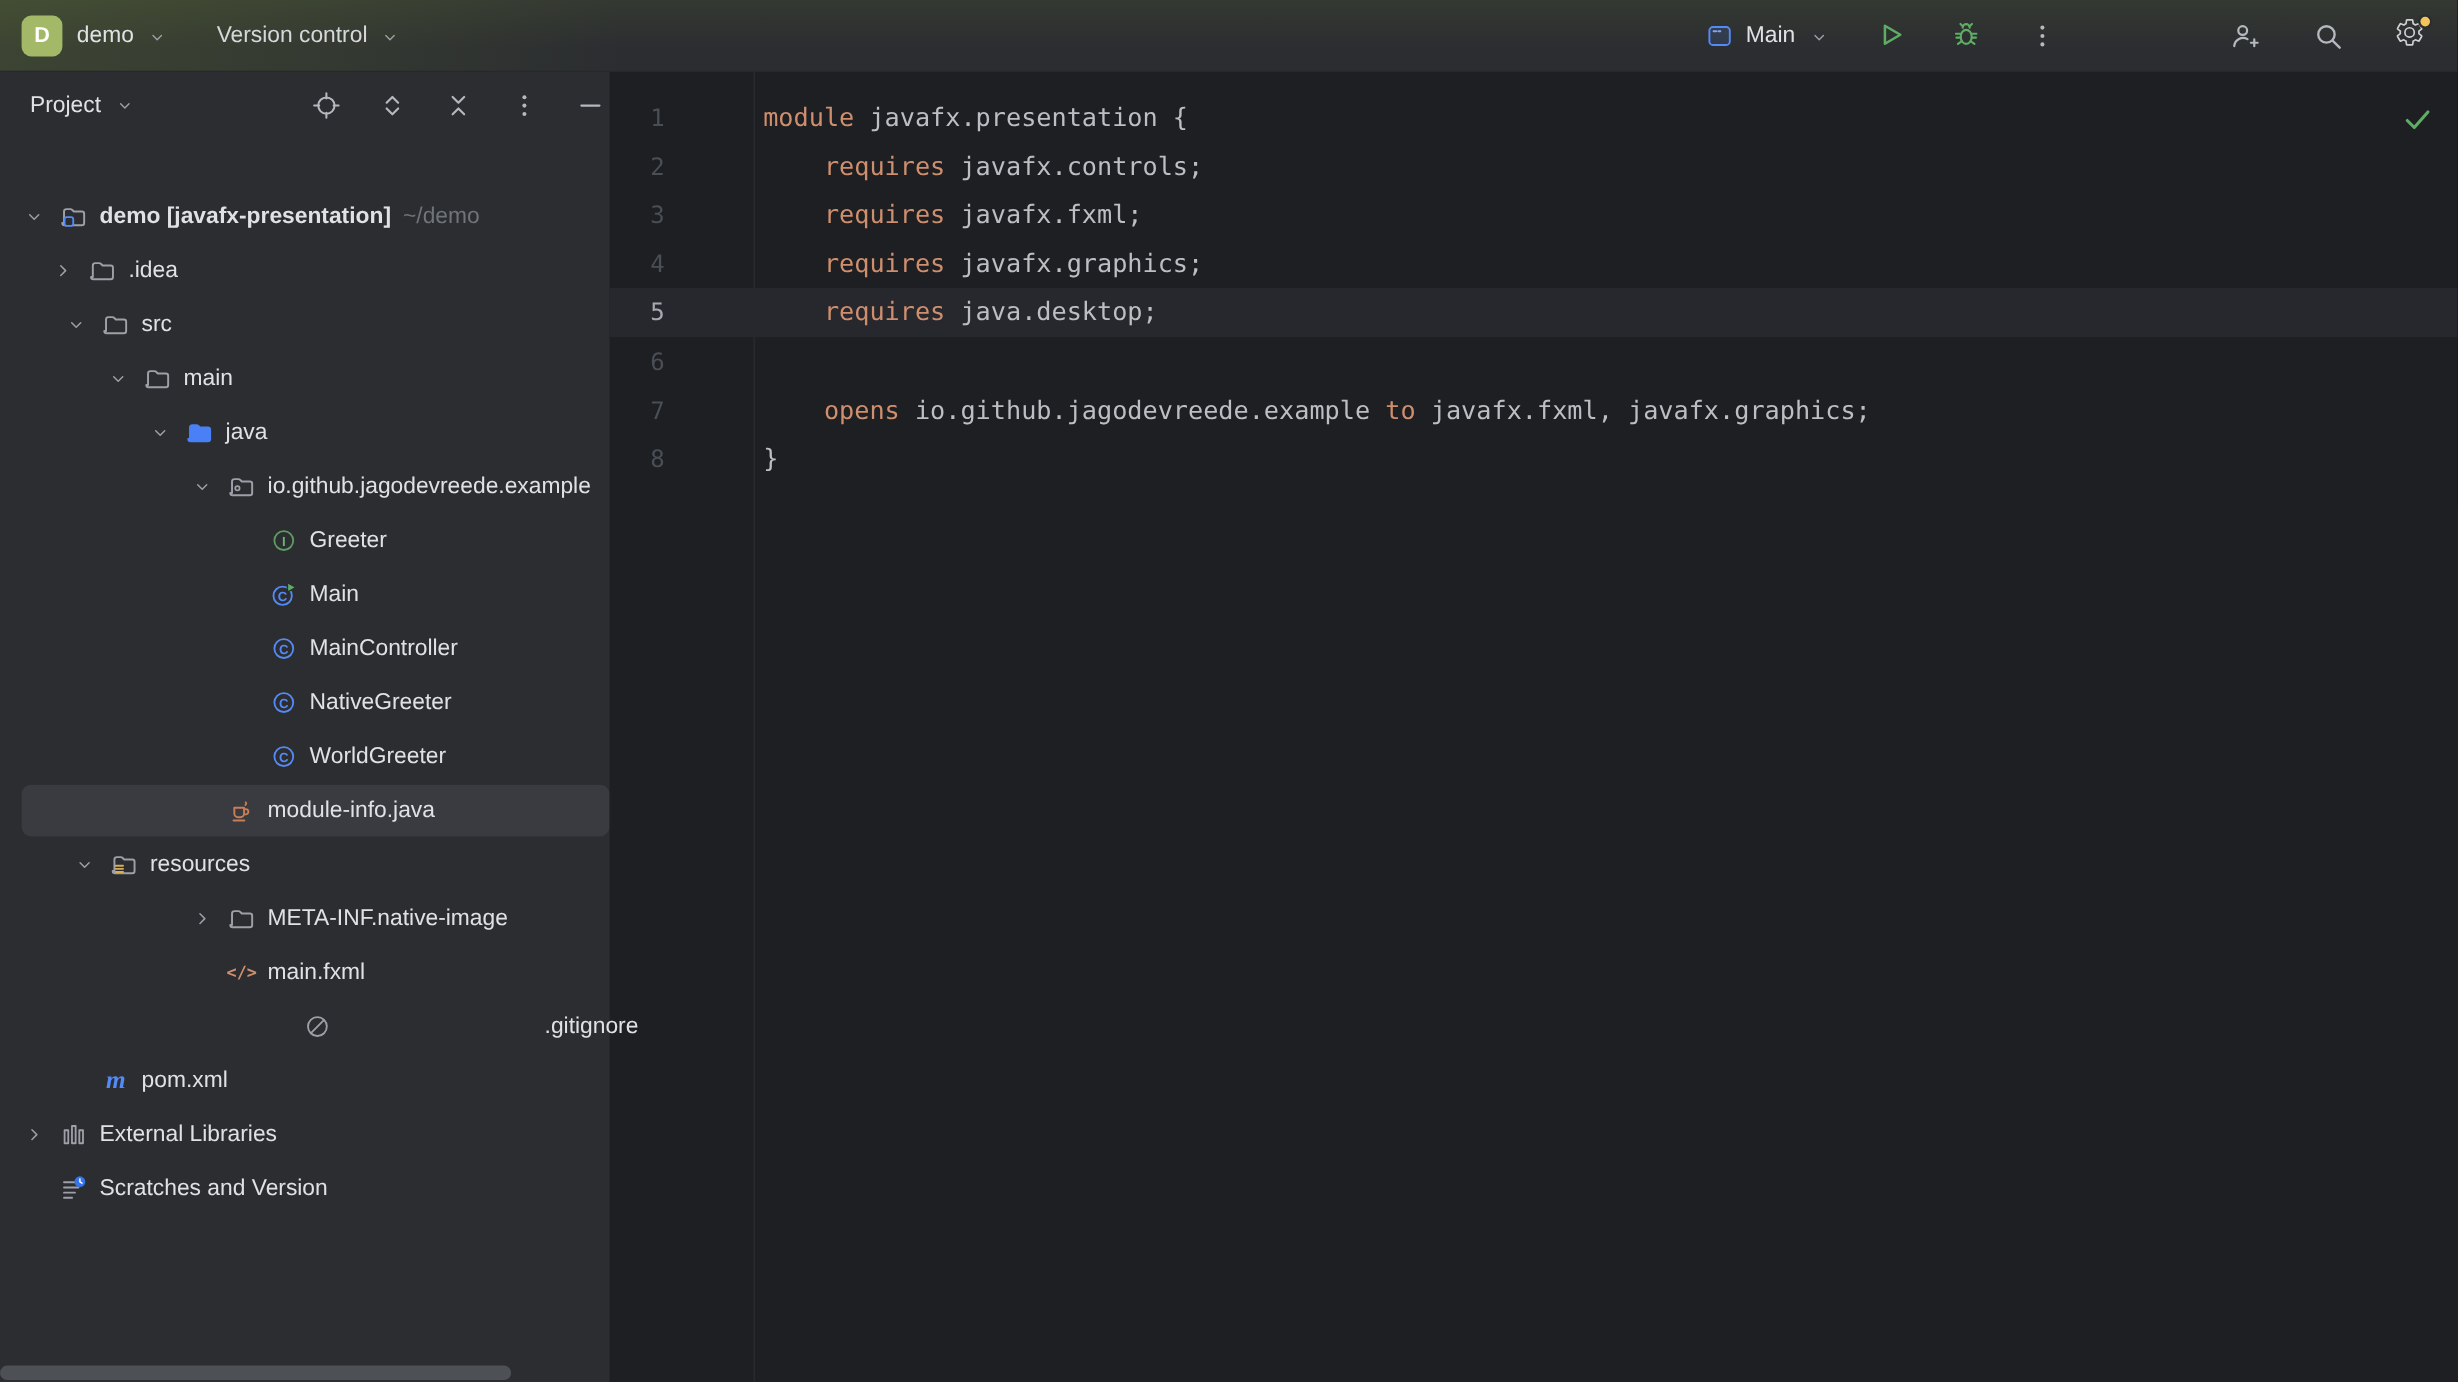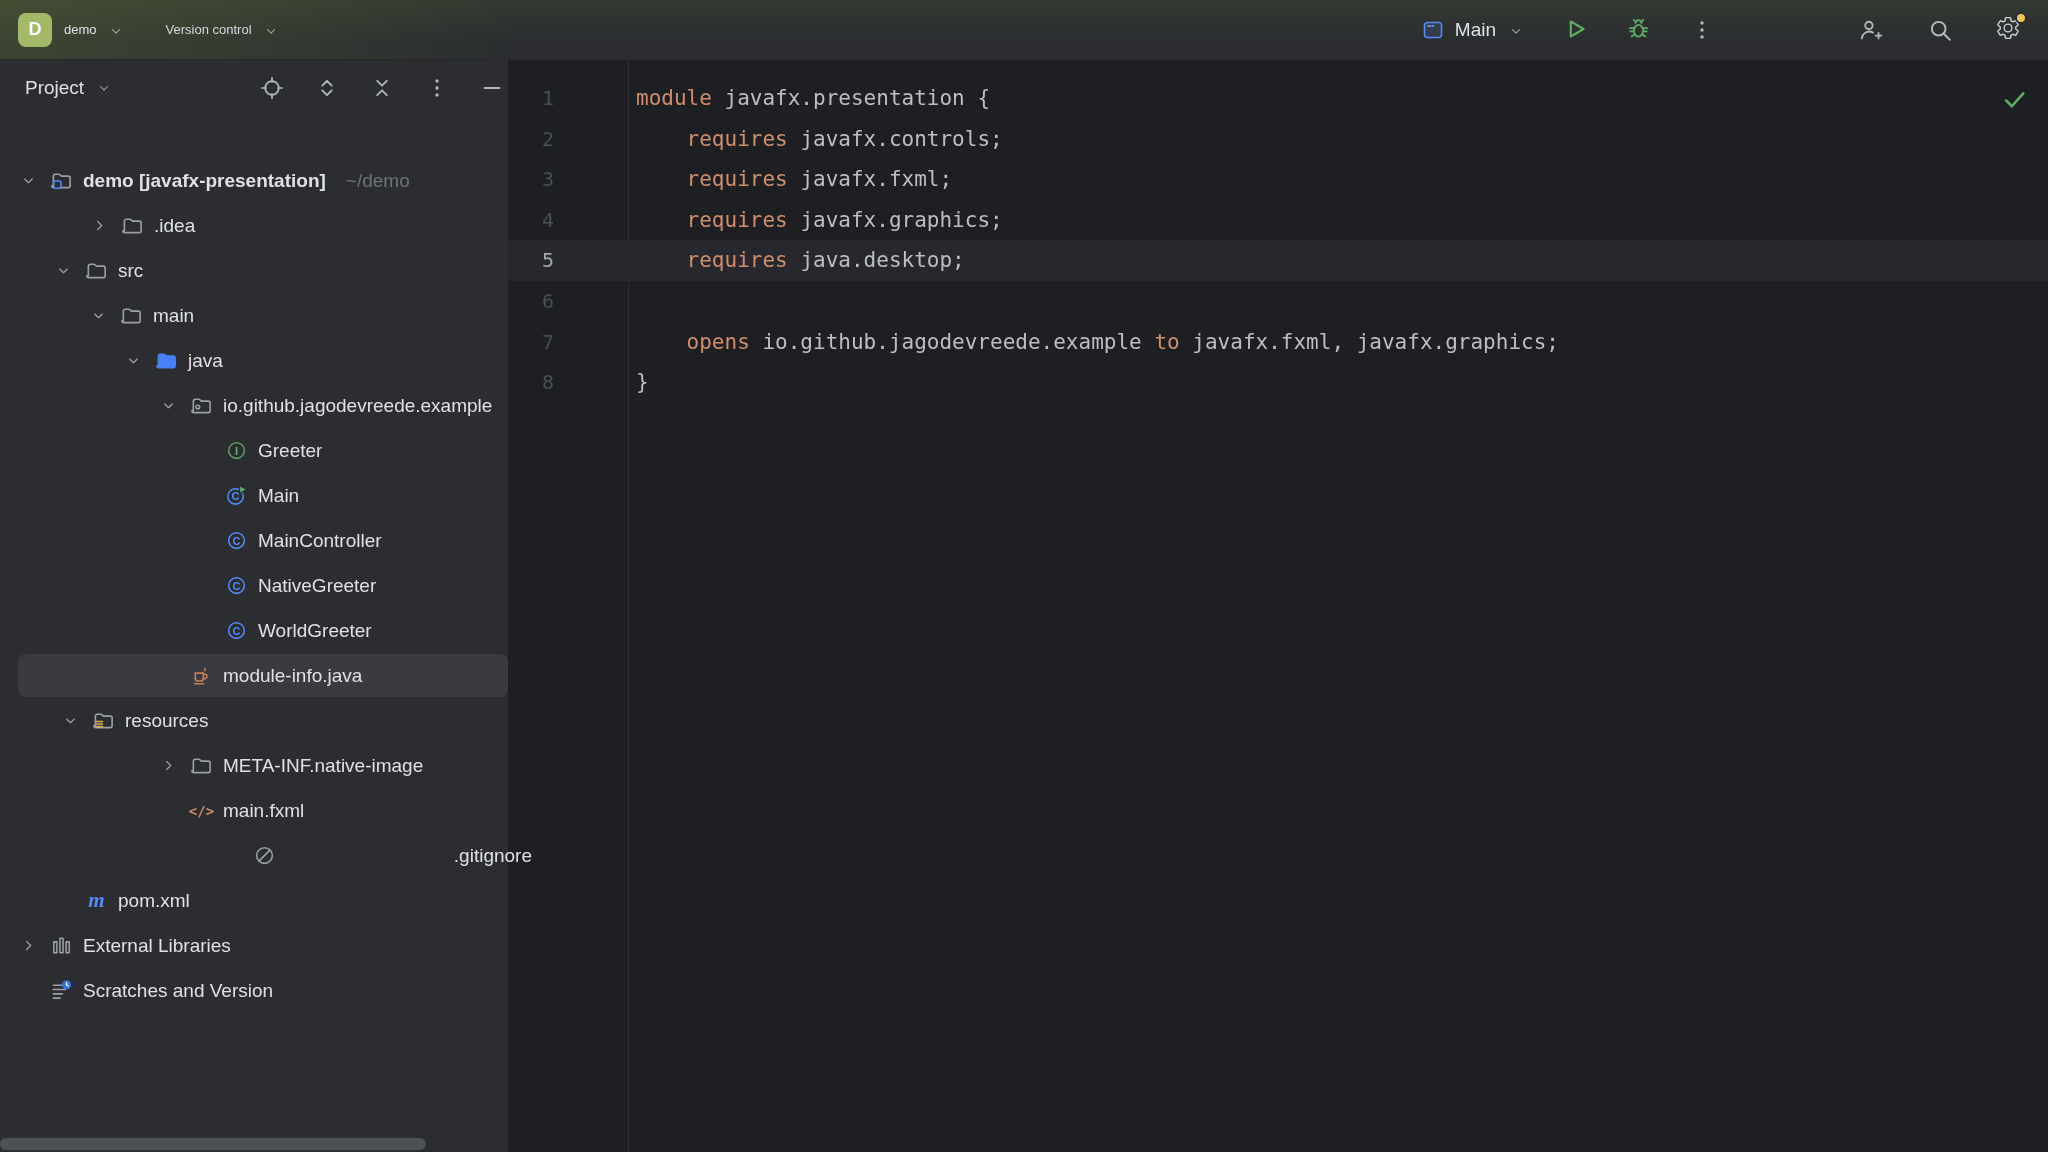--- a/index.html
+++ b/index.html
@@ -11,21 +11,21 @@
   
   .toolbar{position:absolute;left:0;top:0;right:0;height:60px;
     background:linear-gradient(90deg, rgba(130,160,60,0.20) 0px, rgba(130,160,60,0.10) 280px, rgba(43,45,48,0) 520px),
                linear-gradient(180deg, rgba(130,160,60,0.10), rgba(43,45,48,0) 70%),
                var(--panel_bg,#2B2D30);
     display:flex;align-items:center;border-bottom:1px solid #26282A;}
   .tb-left{display:flex;align-items:center;padding-left:18px;}
   .tb-right{margin-left:auto;display:flex;align-items:center;padding-right:26px;}
   .badge{width:34px;height:34px;border-radius:8px;background:var(--badge_green,#A3B968);
     color:#fff;font-weight:700;font-size:18px;display:flex;align-items:center;justify-content:center;}
-  .tb-widget{display:flex;align-items:center;gap:7px;font-size:13px;color:#DFE1E5;cursor:default;}
+  .tb-widget{display:flex;align-items:center;gap:7px;font-size:19px;color:#DFE1E5;cursor:default;}
   .tb-widget .chev{display:flex;margin-top:2px;}
   .proj-widget{margin-left:12px;}
   .vcs-widget{margin-left:38px;color:#D5D7DB;}
   .iconbtn{display:flex;align-items:center;justify-content:center;width:28px;height:28px;}
   .main-widget{display:flex;align-items:center;gap:8px;font-size:19px;}
   .ml34{margin-left:34px;} .ml36{margin-left:36px;} .ml140{margin-left:140px;} .ml42{margin-left:42px;} .ml40{margin-left:40px;}
   .gear-wrap{position:relative;}
   .gear-dot{position:absolute;top:-4px;right:-5px;width:12px;height:12px;border-radius:50%;
     background:var(--notification_yellow,#F2C55C);border:2px solid #2B2D30;}
 
@@ -38,21 +38,21 @@
   .tree{flex:1;padding-top:42px;position:relative;overflow:hidden;font-size:19px;}
   .tree-row{height:45px;display:flex;align-items:center;position:relative;white-space:nowrap;overflow:hidden;}
   .tree-row>*:not(.row-bg){position:relative;z-index:1;}
   .row-bg{position:absolute;z-index:0;}
   .row-bg.selected{left:18px;right:24px;top:1px;bottom:1px;border-radius:8px;background:var(--selection_gray,#393B40);}
   .row-bg.target-highlight{left:0;right:0;top:0;bottom:0;background:var(--target_brown,#45392A);}
   .chev{width:24px;flex:none;display:flex;align-items:center;justify-content:center;}
   .ticon{width:27px;flex:none;display:flex;align-items:center;justify-content:center;margin-left:8px;}
   .tlabel{margin-left:8px;}
   .tlabel.bold{font-weight:700;}
-  .tsuffix{margin-left:20px;color:var(--text_dim,#6F737A);}
+  .tsuffix{margin-left:10px;color:var(--text_dim,#6F737A);}
   .txticon{display:inline-block;line-height:1;}
   .h-scrollbar{position:absolute;left:0;bottom:2px;width:426px;height:12px;border-radius:6px;background:#4D5054;}
 
   
   .editor{position:absolute;left:508px;top:60px;right:0;bottom:0;background:var(--editor_bg,#1E1F22);
     padding-top:18px;font-family:"DejaVu Sans Mono",monospace;font-size:21px;}
   .gutter-sep{position:absolute;left:120px;top:0;bottom:0;width:1px;background:#2B2D30;z-index:0;}
   .code-line{display:flex;height:40.6px;line-height:40.6px;white-space:pre;position:relative;z-index:1;}
   .code-line.current{background:var(--current_line_bg,#26282E);}
   .ln{width:120px;flex:none;text-align:right;padding-right:74px;color:var(--line_number,#494E57);font-size:20px;}
@@ -193,21 +193,21 @@
           </span>
           <span class="ticon">
             <svg width="23" height="23" viewBox="0 0 24 24" fill="none" stroke-linecap="round" stroke-linejoin="round">
               <path d="M3.5 17.5v-10c0-1.1.9-2 2-2h3.6c.53 0 1.04.21 1.41.59L12 7.5h7c1.1 0 2 .9 2 2v8c0 1.1-.9 2-2 2h-15c-1.1 0-2-.9-2-2z" stroke="#9DA0A8" stroke-width="1.7"></path>
               <rect x="4" y="12.5" width="7.5" height="7.5" rx="1.8" fill="#2B2D30" stroke="#548AF7" stroke-width="1.6"></rect>
             </svg>
           </span>
           <span class="tlabel bold">demo [javafx-presentation]</span>
           <span class="tsuffix">~/demo</span>
         </div>
-        <div class="tree-row" style="padding-left: 51px; margin-left: 36px;">
+        <div class="tree-row" style="padding-left: 40px;">
           <span class="chev">
             <svg width="15" height="15" viewBox="0 0 24 24" fill="none" stroke-linecap="round" stroke-linejoin="round">
               <path d="M9 5.5l6.5 6.5L9 18.5" stroke="#9DA0A8" stroke-width="2"></path>
             </svg>
           </span>
           <span class="ticon">
             <svg width="23" height="23" viewBox="0 0 24 24" fill="none" stroke-linecap="round" stroke-linejoin="round">
               <path d="M3.5 17.5v-10c0-1.1.9-2 2-2h3.6c.53 0 1.04.21 1.41.59L12 7.5h7c1.1 0 2 .9 2 2v8c0 1.1-.9 2-2 2h-15c-1.1 0-2-.9-2-2z" stroke="#9DA0A8" stroke-width="1.7"></path>
             </svg>
           </span>

